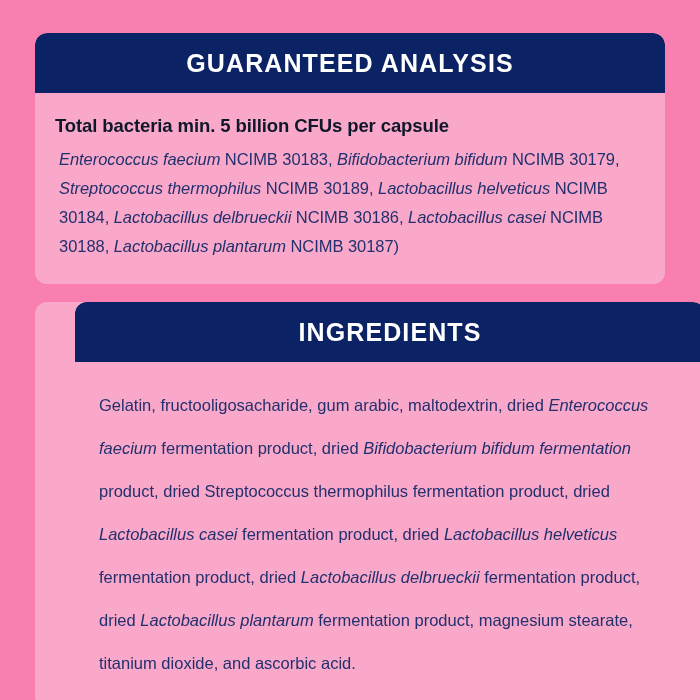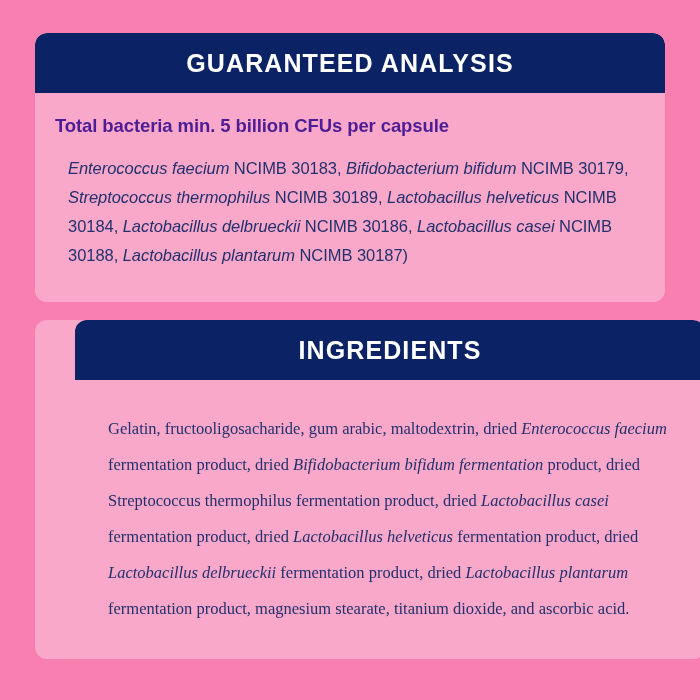--- a/index.html
+++ b/index.html
@@ -45,35 +45,35 @@
   .panel-body {
     background: #f9a8c9;
     color: #22306e;
     padding: 18px 20px 19px 20px;
     border-radius: 0 0 12px 12px;
   }
   .body-text {
     font-size: 16.5px;
     line-height: 29px;
     color: #22306e;
-    margin: 13px;
+    margin: 4px;
   }
   .lead {
     font-weight: bold;
     font-size: 18.5px;
     line-height: 30px;
-    color: #4c1d95;
+    color: #0f172a;
     margin: 0 0 1px 0;
     letter-spacing: -0.1px;
   }
   .it {
     font-style: italic;
   }
   #ga-body .body-text { letter-spacing: -0.05px; }
-  #ing-body .body-text { line-height: 36px; font-family: Liberation Serif, serif; }
+  #ing-body .body-text { line-height: 43px; }
 </style>
 </head>
 <body>
 
 <div class="label-root">
 
   <section class="panel">
     <div class="panel-header">GUARANTEED ANALYSIS</div>
     <div class="panel-body" id="ga-body">
       <p class="lead">Total bacteria min. 5 billion CFUs per capsule</p>

